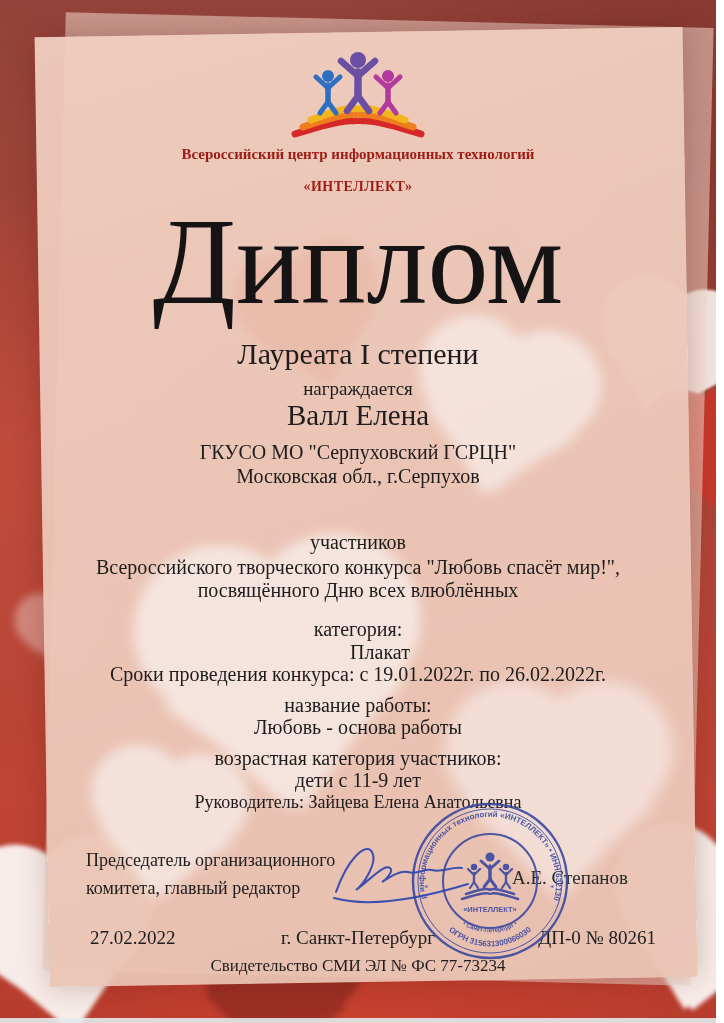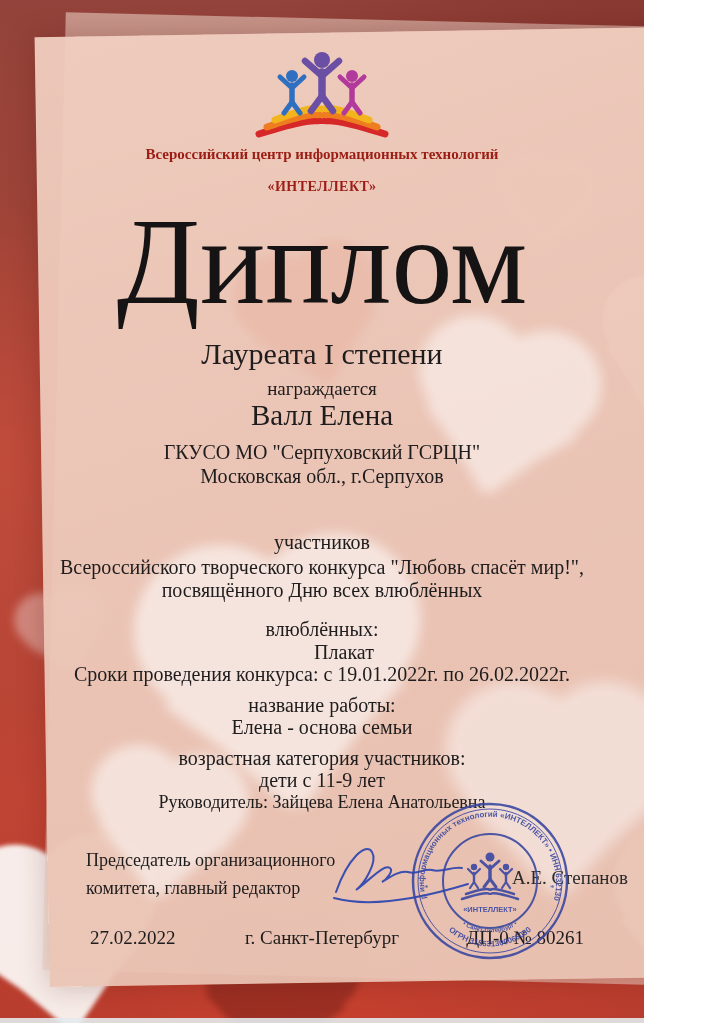--- a/index.html
+++ b/index.html
@@ -1,17 +1,17 @@
 <!DOCTYPE html>
 <html><head>
 <meta charset="utf-8">
 <style>
   html,body{margin:0;padding:0;}
   .stage{
-    position:relative;width:644px;height:1023px;overflow:hidden;
+    position:relative;width:716px;height:1023px;overflow:hidden;
     font-family:"Liberation Serif",serif;
     background:
       radial-gradient(circle at 0% 45%, rgba(210,80,62,.55) 0%, rgba(210,80,62,0) 30%),
       radial-gradient(circle at 100% 12%, rgba(125,45,38,.6) 0%, rgba(125,45,38,0) 35%),
       radial-gradient(circle at 50% 100%, rgba(220,70,50,.5) 0%, rgba(220,70,50,0) 45%),
       linear-gradient(180deg,#93433b 0%,#a24437 28%,#b04537 55%,#bd4434 78%,#b03a2c 100%);
   }
   .heart{position:absolute;pointer-events:none;}
   .heart::before,.heart::after{content:"";position:absolute;top:0;width:52%;height:78%;
     background:var(--c,#fff);border-radius:999px 999px 0 0;}
@@ -121,25 +121,25 @@
 
     <div id="awlabel" class="t">награждается</div>
     <div id="recipient" class="t">Валл Елена</div>
     <div id="inst" class="t">ГКУСО МО "Серпуховский ГСРЦН"</div>
     <div id="loc" class="t">Московская обл., г.Серпухов</div>
 
     <div id="result" class="t">участников</div>
     <div id="c2" class="t">посвящённого Дню всех влюблённых</div>
     <div id="c1" class="t">Всероссийского творческого конкурса "Любовь спасёт мир!",</div>
 
-    <div id="nomlabel" class="t">влюблённых:</div>
+    <div id="nomlabel" class="t">категория:</div>
     <div id="nomval" class="t">Плакат</div>
     <div id="dates" class="t">Сроки проведения конкурса: с 19.01.2022г. по 26.02.2022г.</div>
     <div id="worklabel" class="t">название работы:</div>
-    <div id="workval" class="t">Елена - основа семьи</div>
+    <div id="workval" class="t">Любовь - основа работы</div>
     <div id="agelabel" class="t">возрастная категория участников:</div>
     <div id="ageval" class="t">дети с  11-9 лет</div>
     <div id="supervisor" class="t">Руководитель: Зайцева Елена Анатольевна</div>
 
     <div id="chairman">
       <div>Председатель организационного</div>
       <div>комитета, главный редактор</div>
     </div>
 
     <svg id="signature" width="150" height="85" viewBox="0 0 150 85">
@@ -184,16 +184,17 @@
         <path d="M98,83 L94,89 M98,83 L102,89" stroke-width="2.2" fill="none"></path>
         <path d="M 58,95 Q 82,87 82,92 Q 82,87 106,95" stroke-width="2.5" fill="none"></path>
         <path d="M 54,100 Q 82,91 82,96 Q 82,91 110,100" stroke-width="2.5" fill="none"></path>
       </g>
       <text x="82" y="113" font-family="Liberation Sans, sans-serif" font-size="7.5" font-weight="bold" fill="#3645a0" text-anchor="middle">«ИНТЕЛЛЕКТ»</text>
     </svg>
 
     <div id="date">27.02.2022</div>
     <div id="city" class="t">г. Санкт-Петербург</div>
     <div id="num">ДП-0 № 80261</div>
+    <div id="cert" class="t">Свидетельство СМИ ЭЛ № ФС 77-73234</div>
   </div>
 
   <div class="bottom-strip"></div>
 </div>
 
 </body></html>

